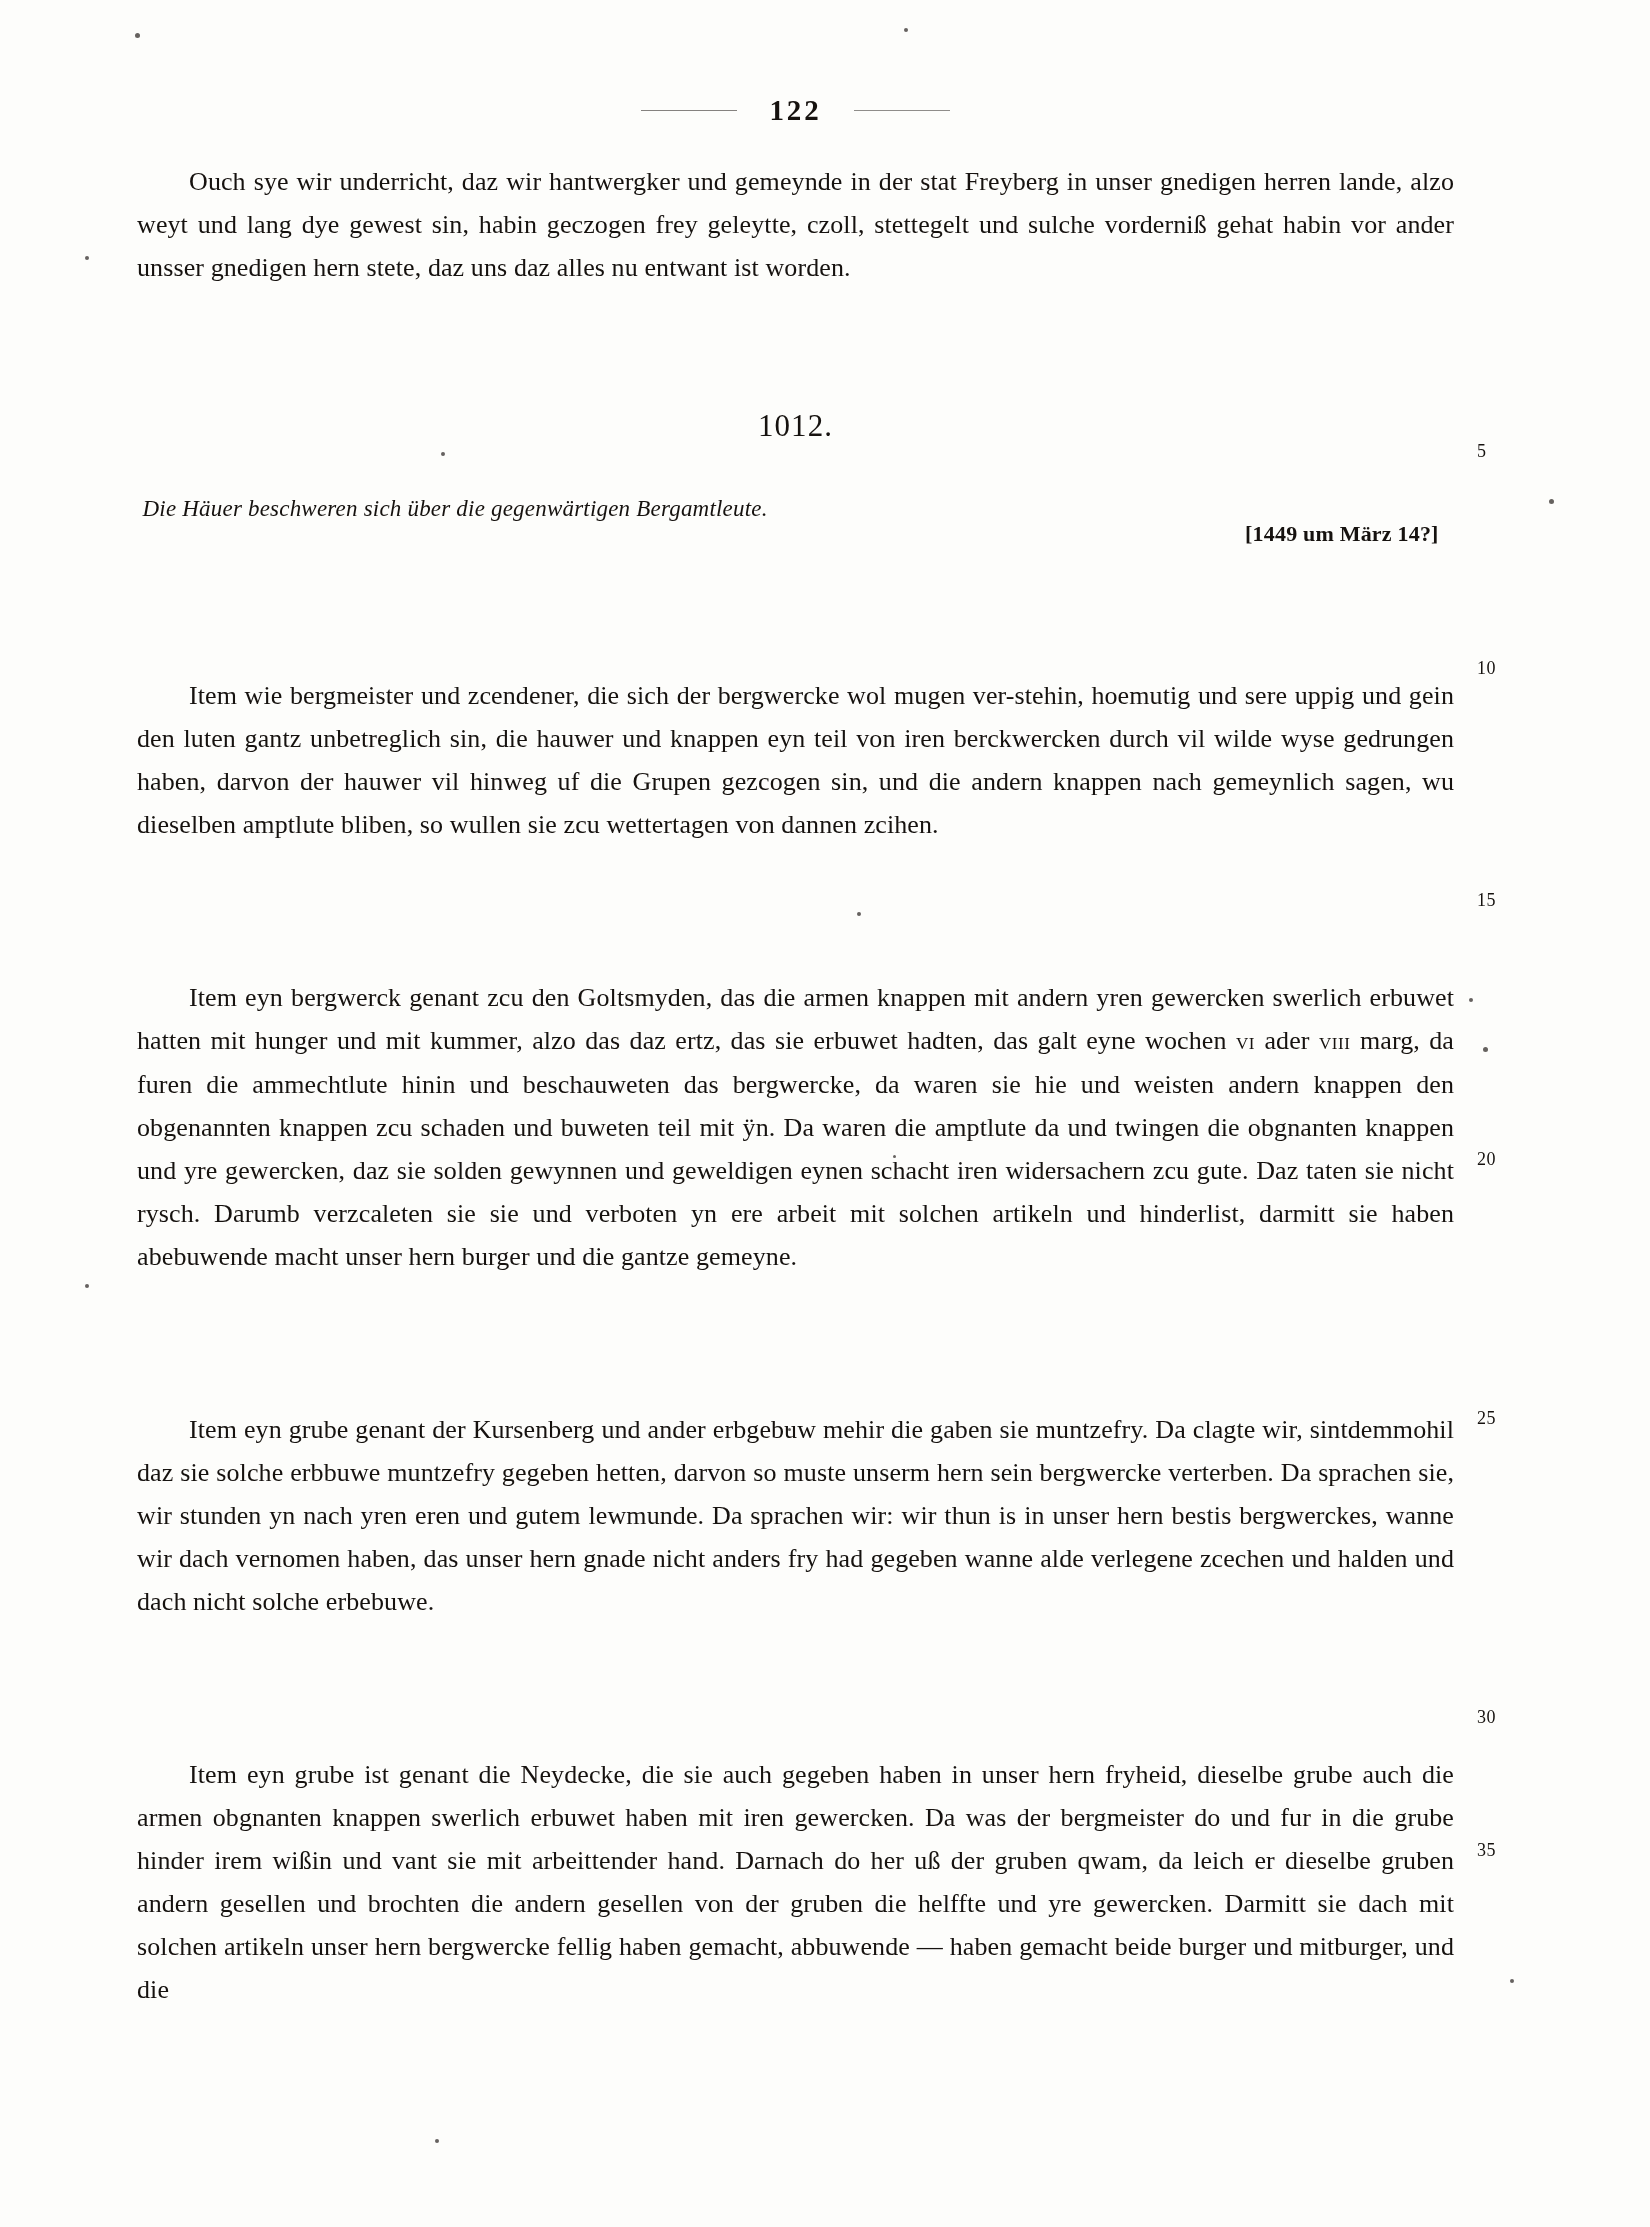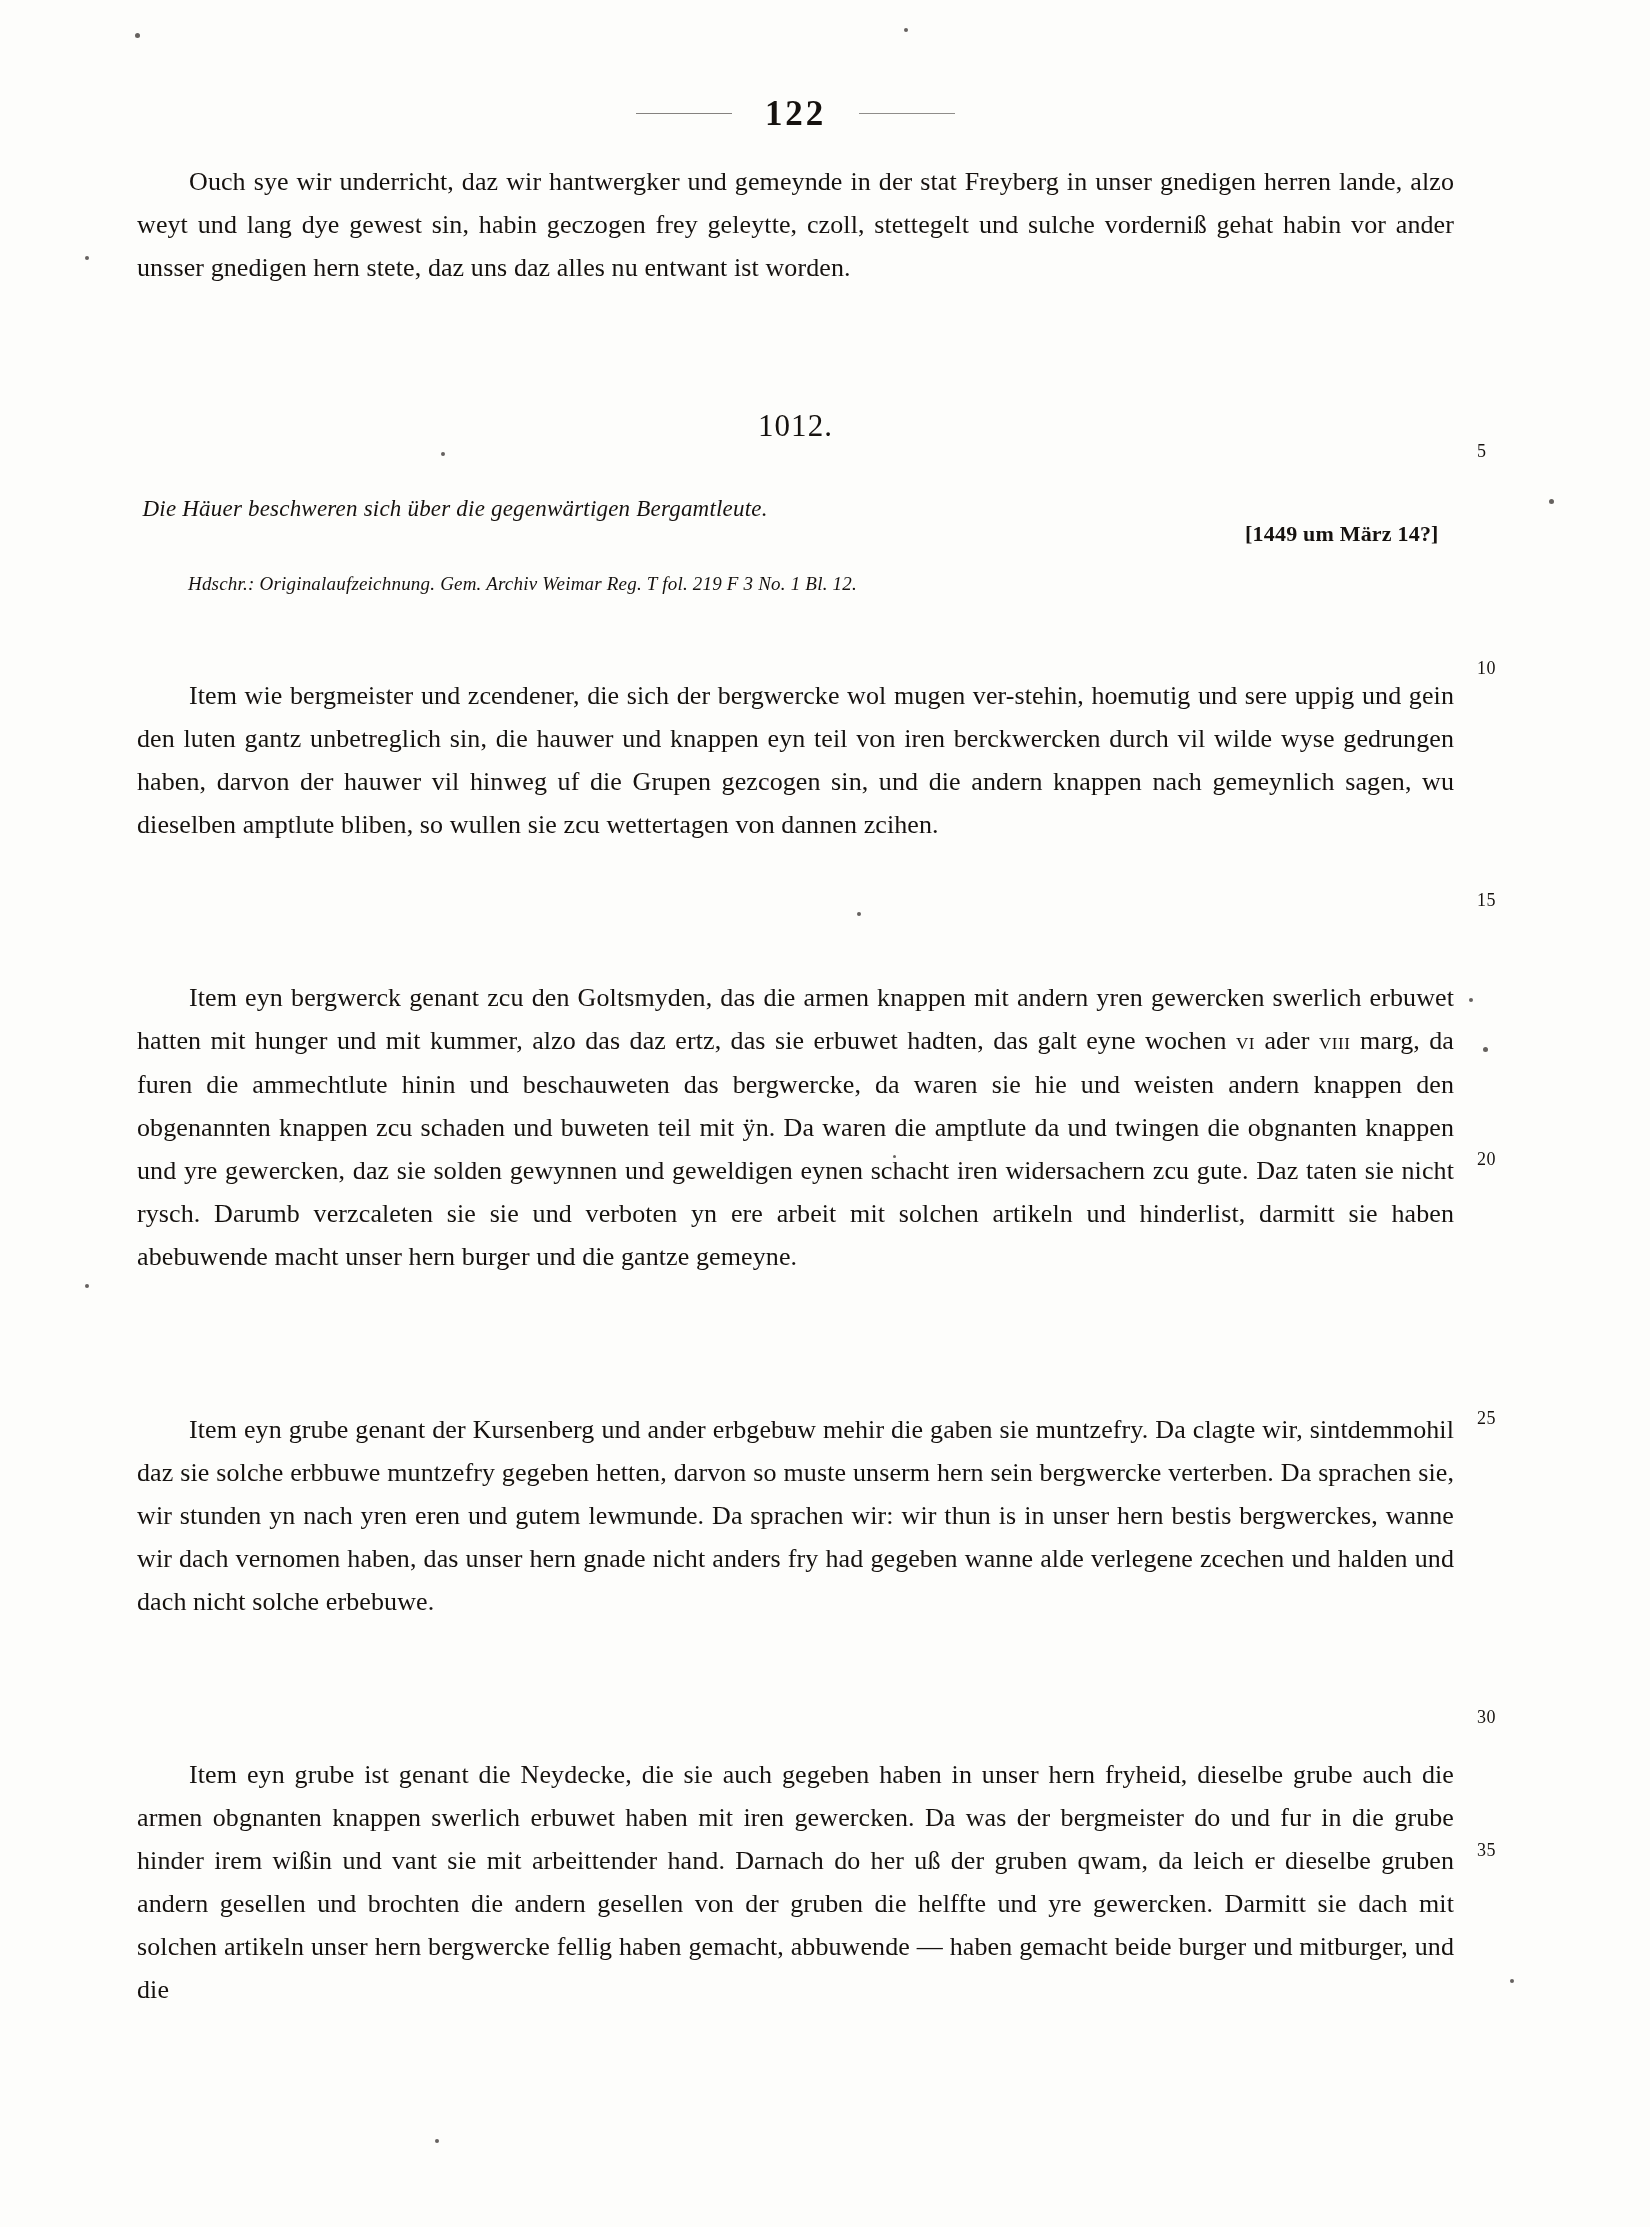--- a/index.html
+++ b/index.html
@@ -47,21 +47,21 @@
   }
   .rule-dash {
     display: block;
     width: 96px;
     height: 1.7px;
     background: #221d19;
     opacity: .55;
   }
   .rule-dash.right { opacity: .5; }
   .folio {
-    font-size: 35px;
+    font-size: 29px;
     font-weight: 700;
     letter-spacing: 2.8px;
     line-height: 1;
   }
 
   
   .para {
     font-size: 26px;
     line-height: 43px;
     text-align: justify;
@@ -159,21 +159,20 @@
     <div class="block para" style="top:160px;">
       <span class="indent"></span><span>Ouch sye wir underricht, daz wir hantwergker und gemeynde in der stat Freyberg in unser gnedigen herren lande, alzo weyt und lang dye gewest sin, habin geczogen frey geleytte, czoll, stettegelt und sulche vorderniß gehat habin vor ander unsser gnedigen hern stete, daz uns daz alles nu entwant ist worden.</span>
     </div>
 
     <div class="doc-number">1012.</div>
 
     <div class="regest">Die Häuer beschweren sich über die gegenwärtigen Bergamtleute.</div>
 
     <div class="date-line">[1449 um März 14?]</div>
 
-    <div class="source-line">Hdschr.: Originalaufzeichnung. Gem. Archiv Weimar Reg. T fol. 219 F 3 No. 1 Bl. 12.</div>
 
 
     <div class="block para" style="top:674px;">
       <span class="indent"></span><span>Item wie bergmeister und zcendener, die sich der bergwercke wol mugen ver-stehin, hoemutig und sere uppig und gein den luten gantz unbetreglich sin, die hauwer und knappen eyn teil von iren berckwercken durch vil wilde wyse gedrungen haben, darvon der hauwer vil hinweg uf die Grupen gezcogen sin, und die andern knappen nach gemeynlich sagen, wu dieselben amptlute bliben, so wullen sie zcu wettertagen von dannen zcihen.</span>
     </div>
 
     <div class="block para" style="top:976px;">
       <span class="indent"></span><span>Item eyn bergwerck genant zcu den Goltsmyden, das die armen knappen mit andern yren gewercken swerlich erbuwet hatten mit hunger und mit kummer, alzo das daz ertz, das sie erbuwet hadten, das galt eyne wochen <span class="sc">vi</span> ader <span class="sc">viii</span> marg, da furen die ammechtlute hinin und beschauweten das bergwercke, da waren sie hie und weisten andern knappen den obgenannten knappen zcu schaden und buweten teil mit ÿn. Da waren die amptlute da und twingen die obgnanten knappen und yre gewercken, daz sie solden gewynnen und geweldigen eynen schacht iren widersachern zcu gute. Daz taten sie nicht rysch. Darumb verzcaleten sie sie und verboten yn ere arbeit mit solchen artikeln und hinderlist, darmitt sie haben abebuwende macht unser hern burger und die gantze gemeyne.</span>
     </div>
 

